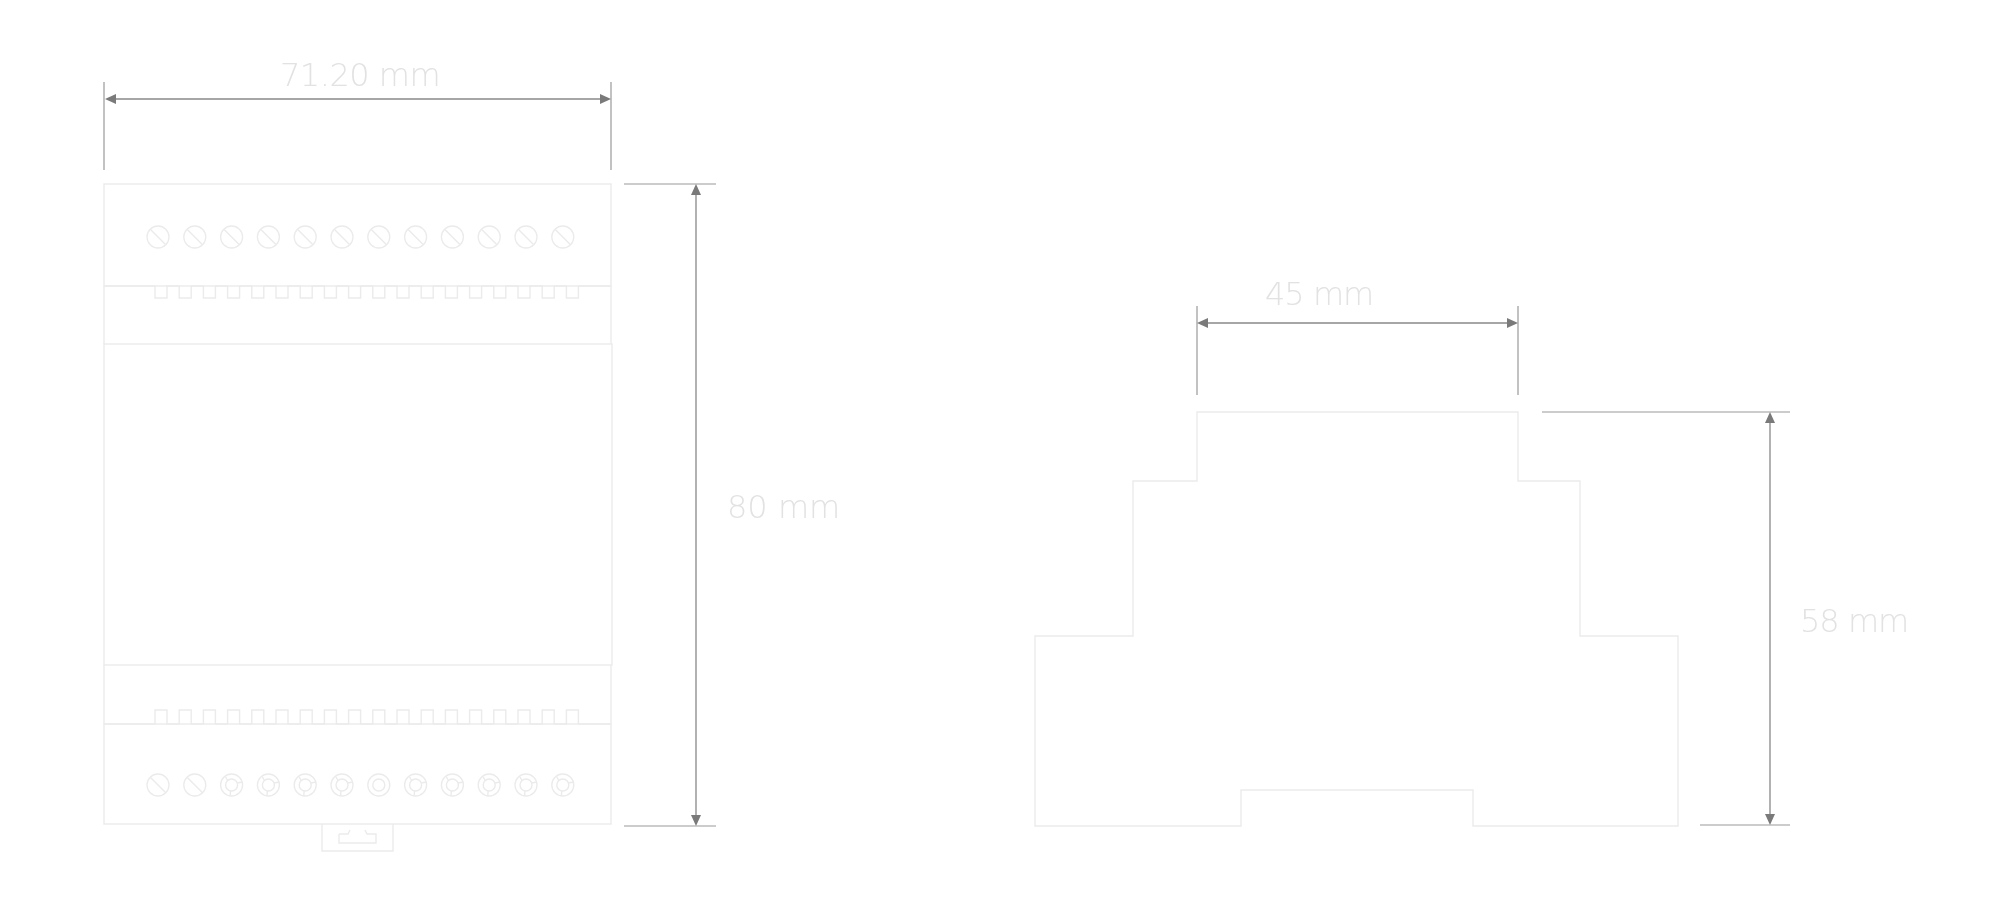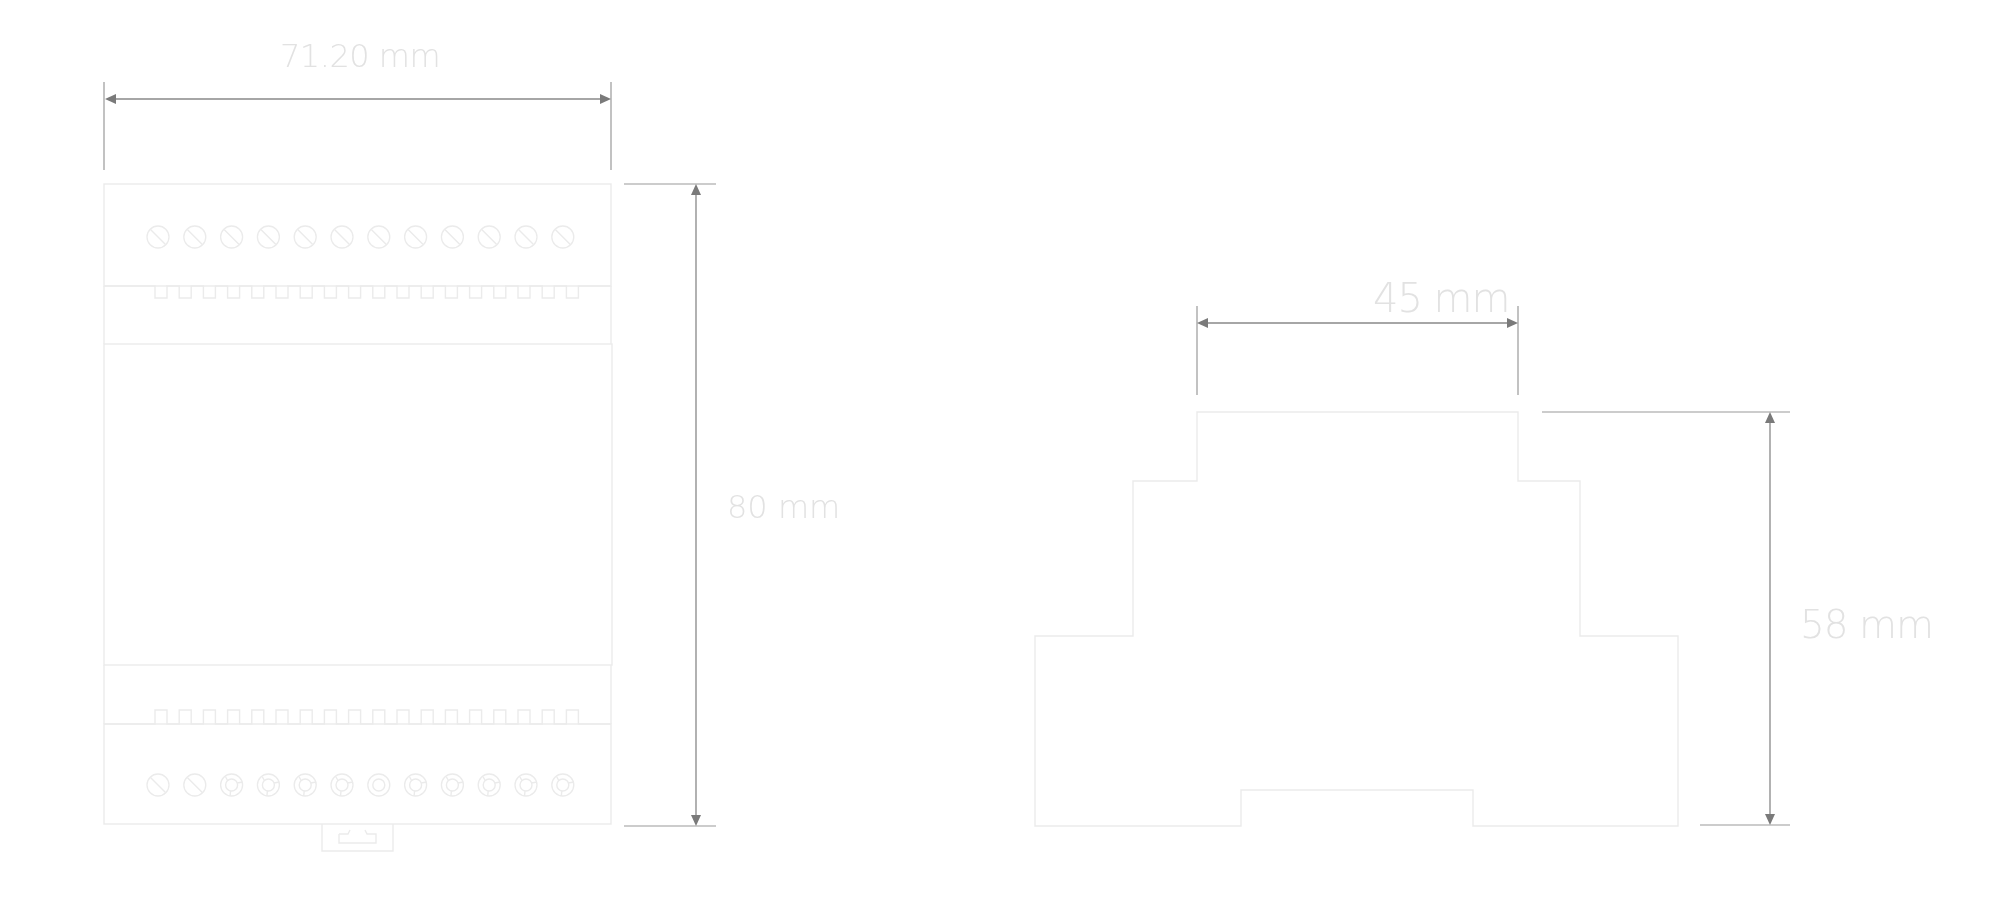--- a/index.html
+++ b/index.html
@@ -11,24 +11,24 @@
   .arrow { fill: #7a7a7a; stroke: none; }
   .screw { fill: #ffffff; stroke: #ebebeb; stroke-width: 1.3; }
   .dim-label {
     position: absolute;
     font-family: "DejaVu Sans", sans-serif;
     font-weight: 200;
     color: #e2e2e2;
     white-space: nowrap;
     line-height: 1;
   }
-  .lbl-width  { left: 280px; top: 40px;  font-size: 32px; letter-spacing: -0.5px; }
+  .lbl-width  { left: 280px; top: 59px;  font-size: 32px; letter-spacing: -0.5px; }
   .lbl-height { left: 727px; top: 491px; font-size: 32px; }
-  .lbl-depth  { left: 1373px; top: 278px; font-size: 40px; letter-spacing: -1px; }
-  .lbl-side-h { left: 1800px; top: 605px; font-size: 39px; letter-spacing: -1px; }
+  .lbl-depth  { left: 1265px; top: 278px; font-size: 32px; letter-spacing: -1px; }
+  .lbl-side-h { left: 1800px; top: 605px; font-size: 32px; letter-spacing: -1px; }
 </style>
 </head>
 <body>
 
 <svg class="drawing" width="2001" height="901" viewBox="0 0 2001 901" xmlns="http://www.w3.org/2000/svg">
 
   <g>
 
     <g>
       <line class="extline" x1="104" y1="82" x2="104" y2="170"></line>

